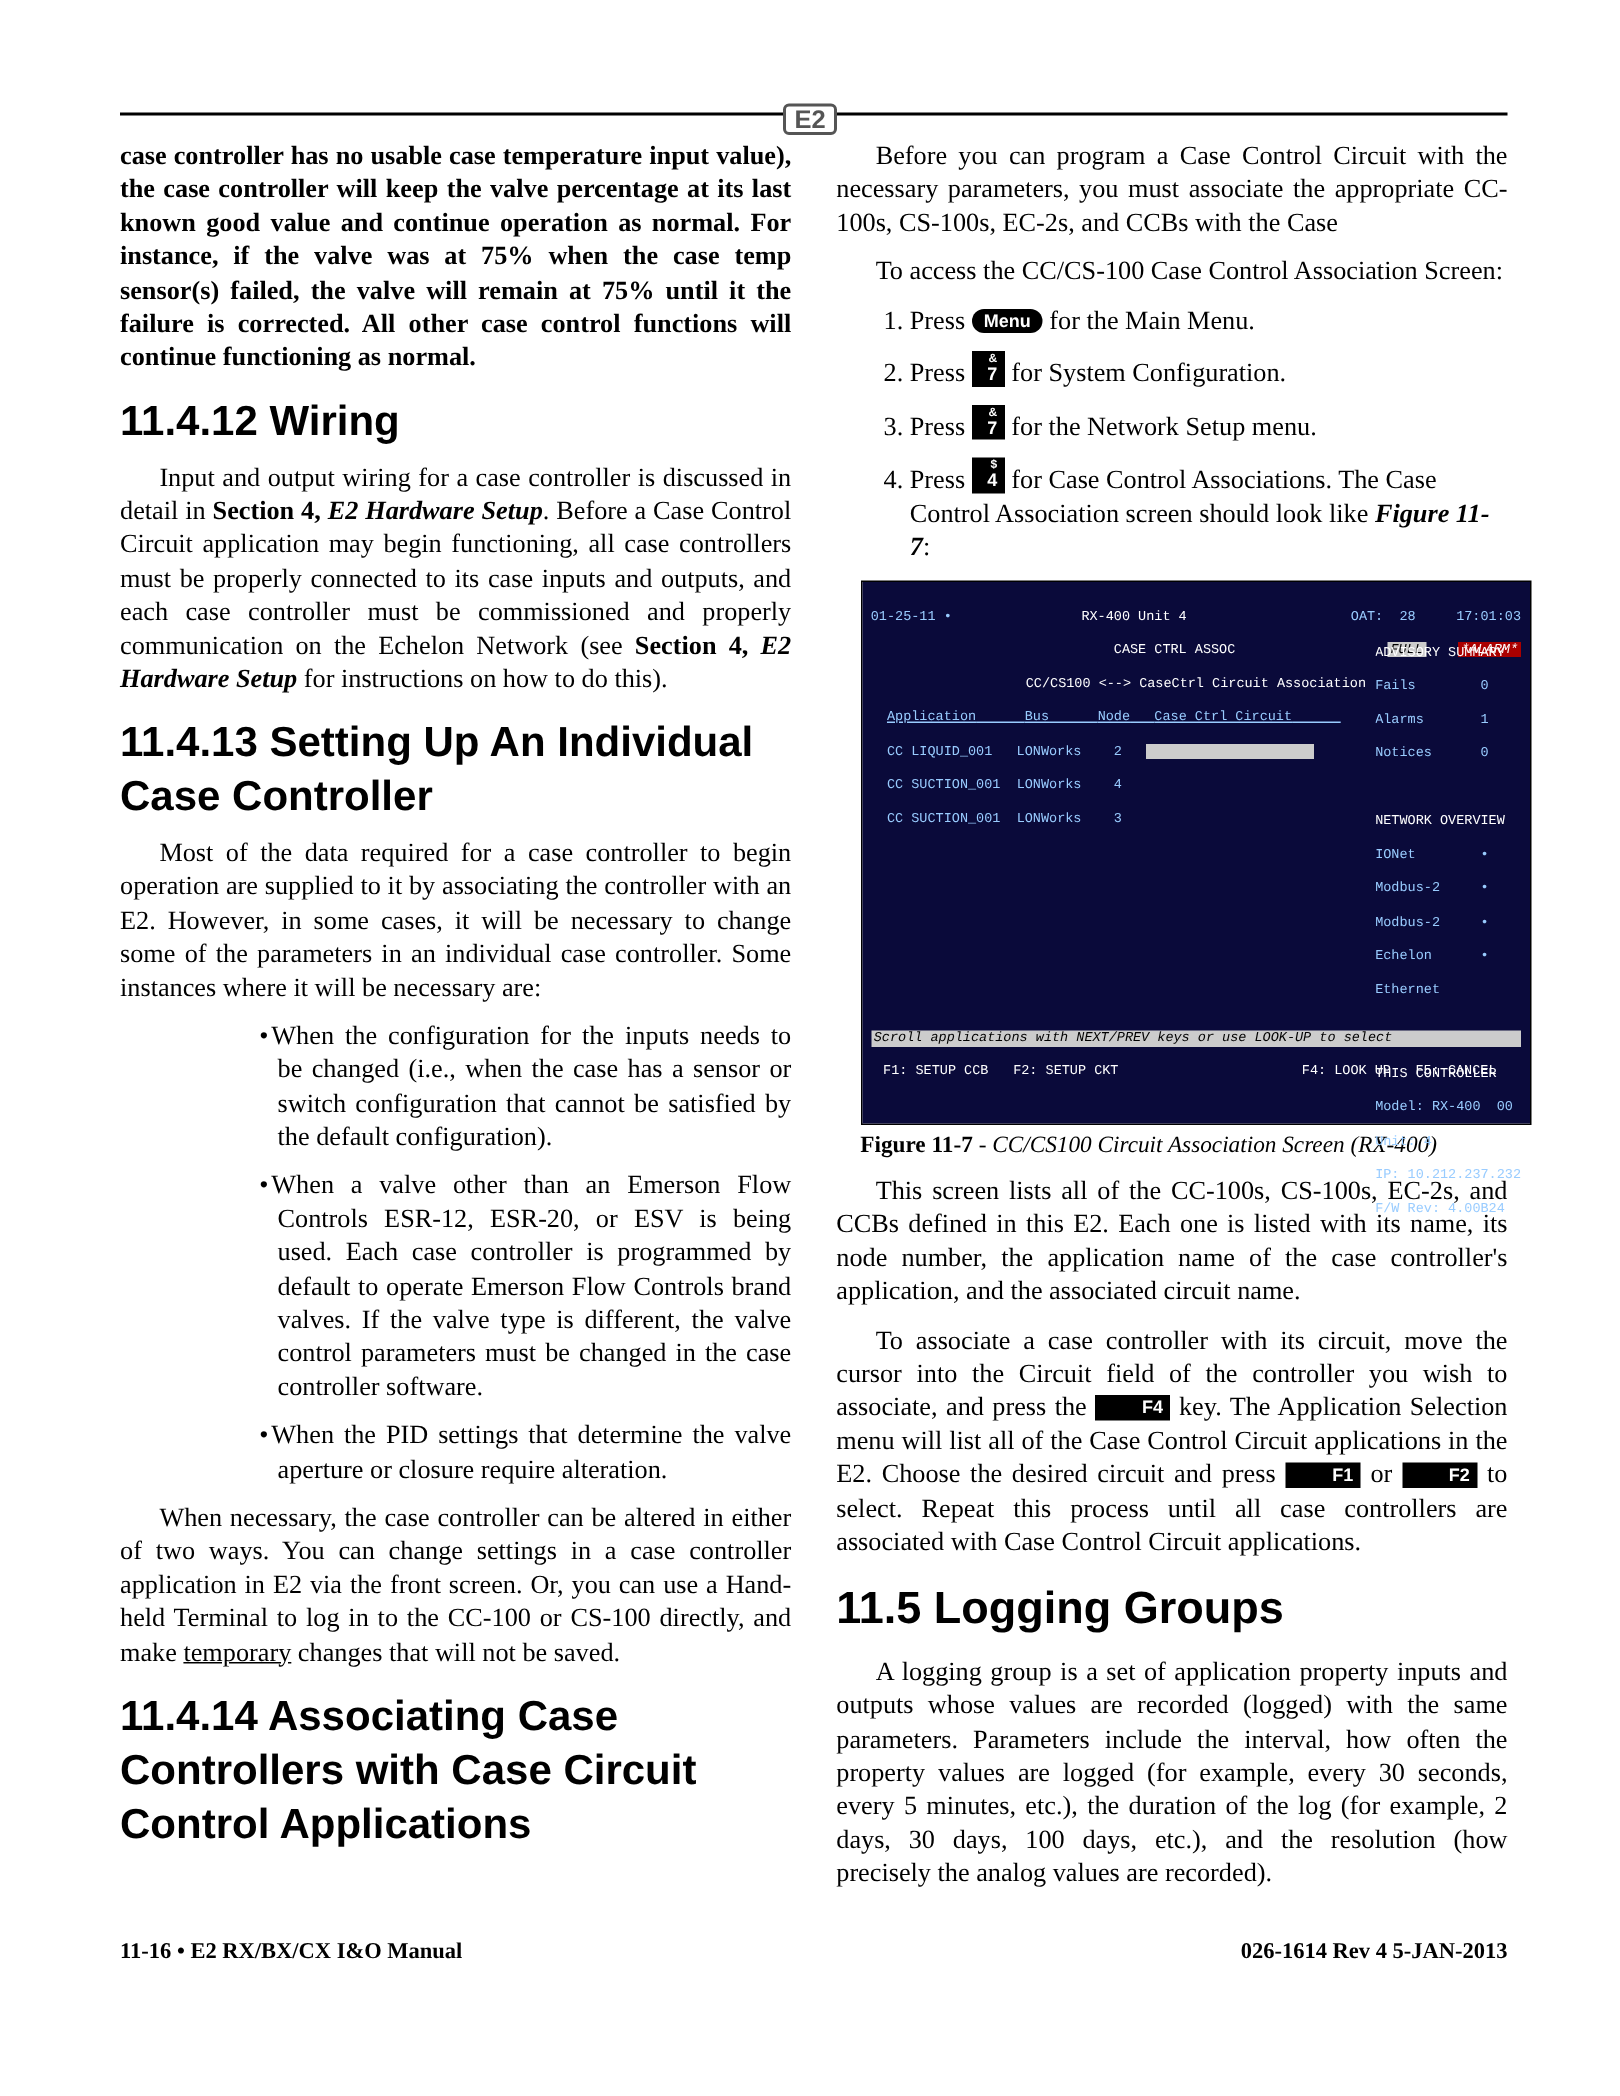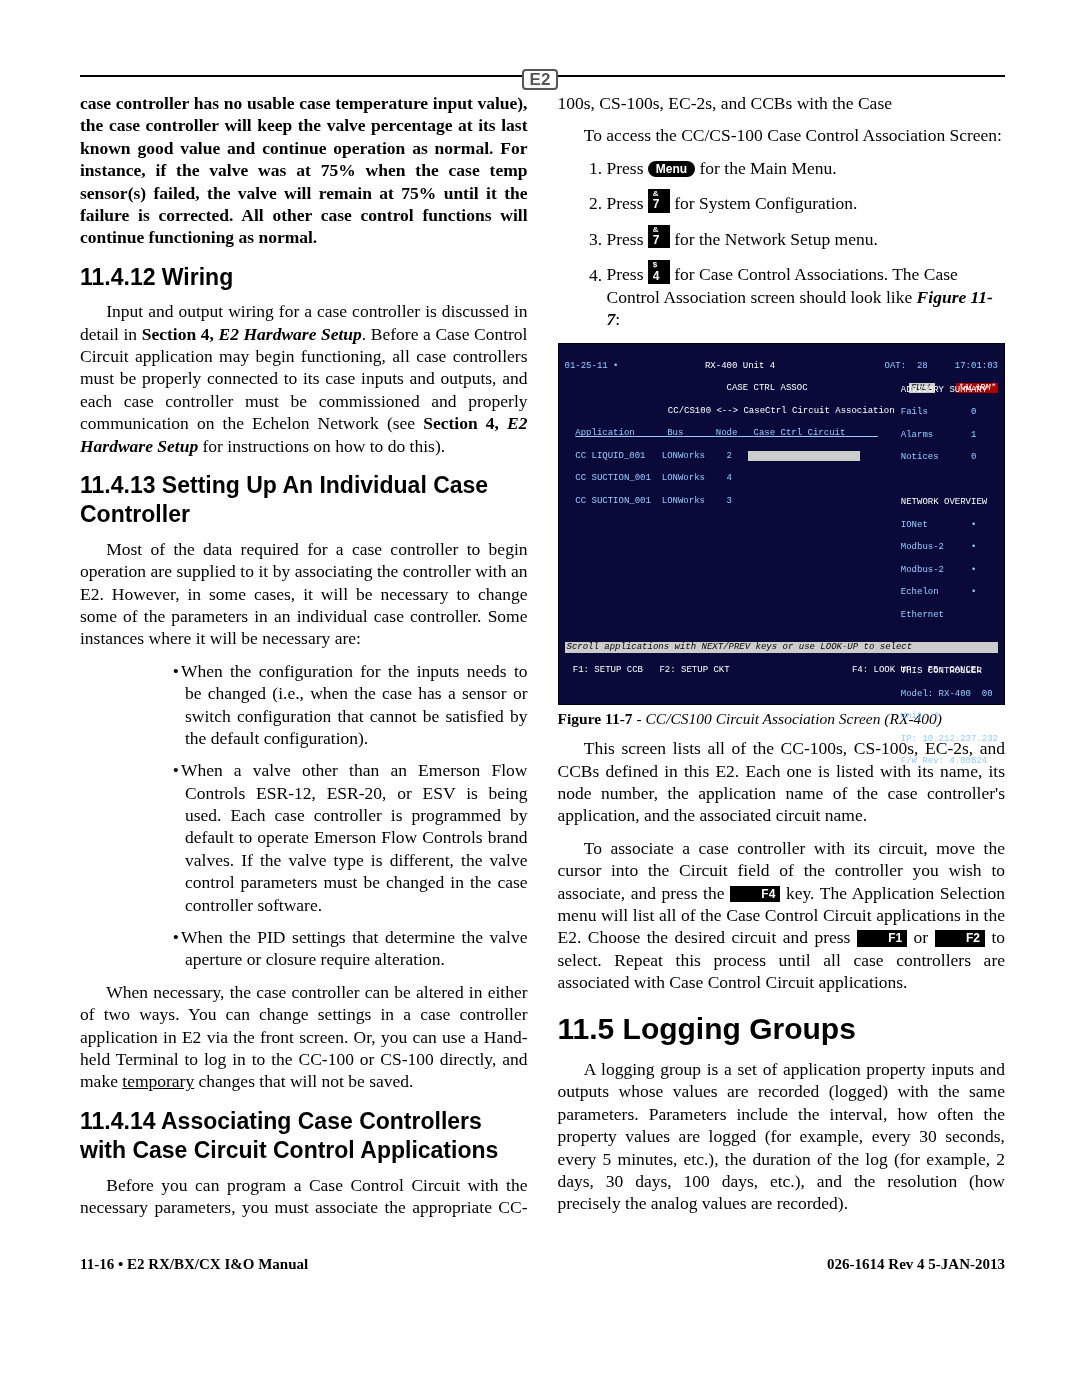--- a/index.html
+++ b/index.html
@@ -47,21 +47,21 @@
   }
   .para {
     margin: 0 0 10px 0;
     text-indent: 1.5em;
     text-align: justify;
   }
   .no-indent { text-indent: 0; font-weight: bold; }
   h2.sec {
     font-family: "Trebuchet MS", Arial, sans-serif;
     font-weight: bold;
-    font-size: 23px;
+    font-size: 28px;
     margin: 14px 0 8px 0;
     break-inside: avoid;
   }
   h1.major {
     font-family: "Trebuchet MS", Arial, sans-serif;
     font-weight: bold;
     font-size: 30px;
     margin: 16px 0 10px 0;
     break-inside: avoid;
   }
@@ -90,30 +90,30 @@
     display: inline-block;
     background: #000;
     color: #fff;
     font-family: Arial, sans-serif;
     font-size: 12px;
     font-weight: bold;
     padding: 1px 5px;
     vertical-align: 1px;
     line-height: 1.2;
     min-width: 12px;
-    text-align: left;
+    text-align: right;
   }
   .keycap.menu {
     border-radius: 10px;
     padding: 1px 8px;
   }
   .underline { text-decoration: underline; }
   .figure-box {
     width: 100%;
-    margin: 10px 0 4px 0;
+    margin: 10px 0 4px 16px;
     break-inside: avoid;
   }
   .terminal {
     font-family: "Courier New", monospace;
     font-size: 9px;
     color: #9cf;
     background: #0a0a3a;
     padding: 6px;
     line-height: 1.25;
     white-space: pre;

